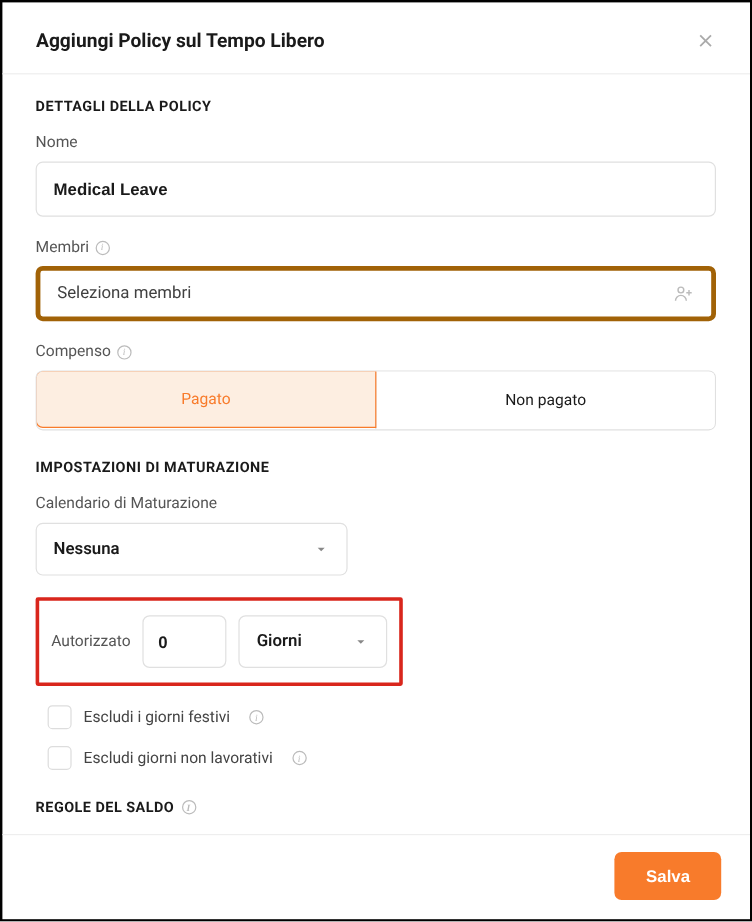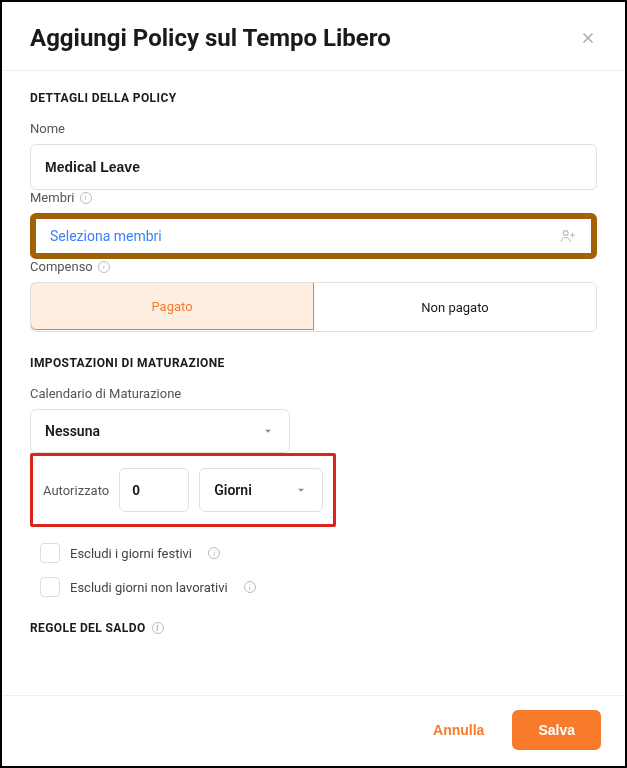--- a/index.html
+++ b/index.html
@@ -19,21 +19,21 @@
     background: #fff;
   }
   .modal-header {
     display: flex;
     justify-content: space-between;
     align-items: center;
     padding: 22px 28px 18px 28px;
     border-bottom: 1px solid #eee;
   }
   .modal-title {
-    font-size: 24px;
+    font-size: 16px;
     font-weight: 700;
     color: #1a1a1a;
   }
   .close-btn {
     width: 18px; height: 18px;
     cursor: pointer;
     color: #888;
     display: flex; align-items: center; justify-content: center;
   }
   .close-btn svg { width: 18px; height: 18px; stroke: #aaa; stroke-width: 2; }
@@ -43,21 +43,21 @@
     padding: 20px 28px 8px 28px;
   }
   .section-heading {
     font-size: 12px;
     font-weight: 700;
     letter-spacing: 0.4px;
     color: #1a1a1a;
     text-transform: uppercase;
     margin-bottom: 16px;
   }
-  .field { }
+  .field { margin-bottom: 18px; }
   .field-label {
     font-size: 13px;
     color: #555;
     margin-bottom: 8px;
     display: flex;
     align-items: center;
     gap: 5px;
   }
   .info-icon {
     width: 12px; height: 12px;
@@ -78,28 +78,28 @@
     border-radius: 6px;
     padding: 17px 14px;
     font-size: 14px;
     font-weight: 600;
     color: #1a1a1a;
     outline: none;
   }
   .members-select {
     width: 100%;
     height: 46px;
-    border: 6px solid #a16207;
+    border: 4px solid #a16207;
     border-radius: 6px;
     padding: 0 14px;
     display: flex;
     align-items: center;
     justify-content: space-between;
     font-size: 14px;
-    color: #3b82f6;
+    color: #404040;
     cursor: pointer;
   }
   .user-add-icon {
     color: #bbb;
     display: flex;
     align-items: center;
   }
   .segmented {
     display: flex;
     border: 1px solid #e0e0e0;
@@ -316,17 +316,16 @@
     </div>
 
     <div class="section-heading section-spacer" style="display:flex;align-items:center;gap:6px;">
       <span>REGOLE DEL SALDO</span>
       <span class="info-icon">i</span>
     </div>
 
   </div>
 
   <div class="modal-footer">
-    <button class="btn-cancel">Annulla</button>
     <button class="btn-save">Salva</button>
   </div>
 
 </div>
 
 </body></html>

